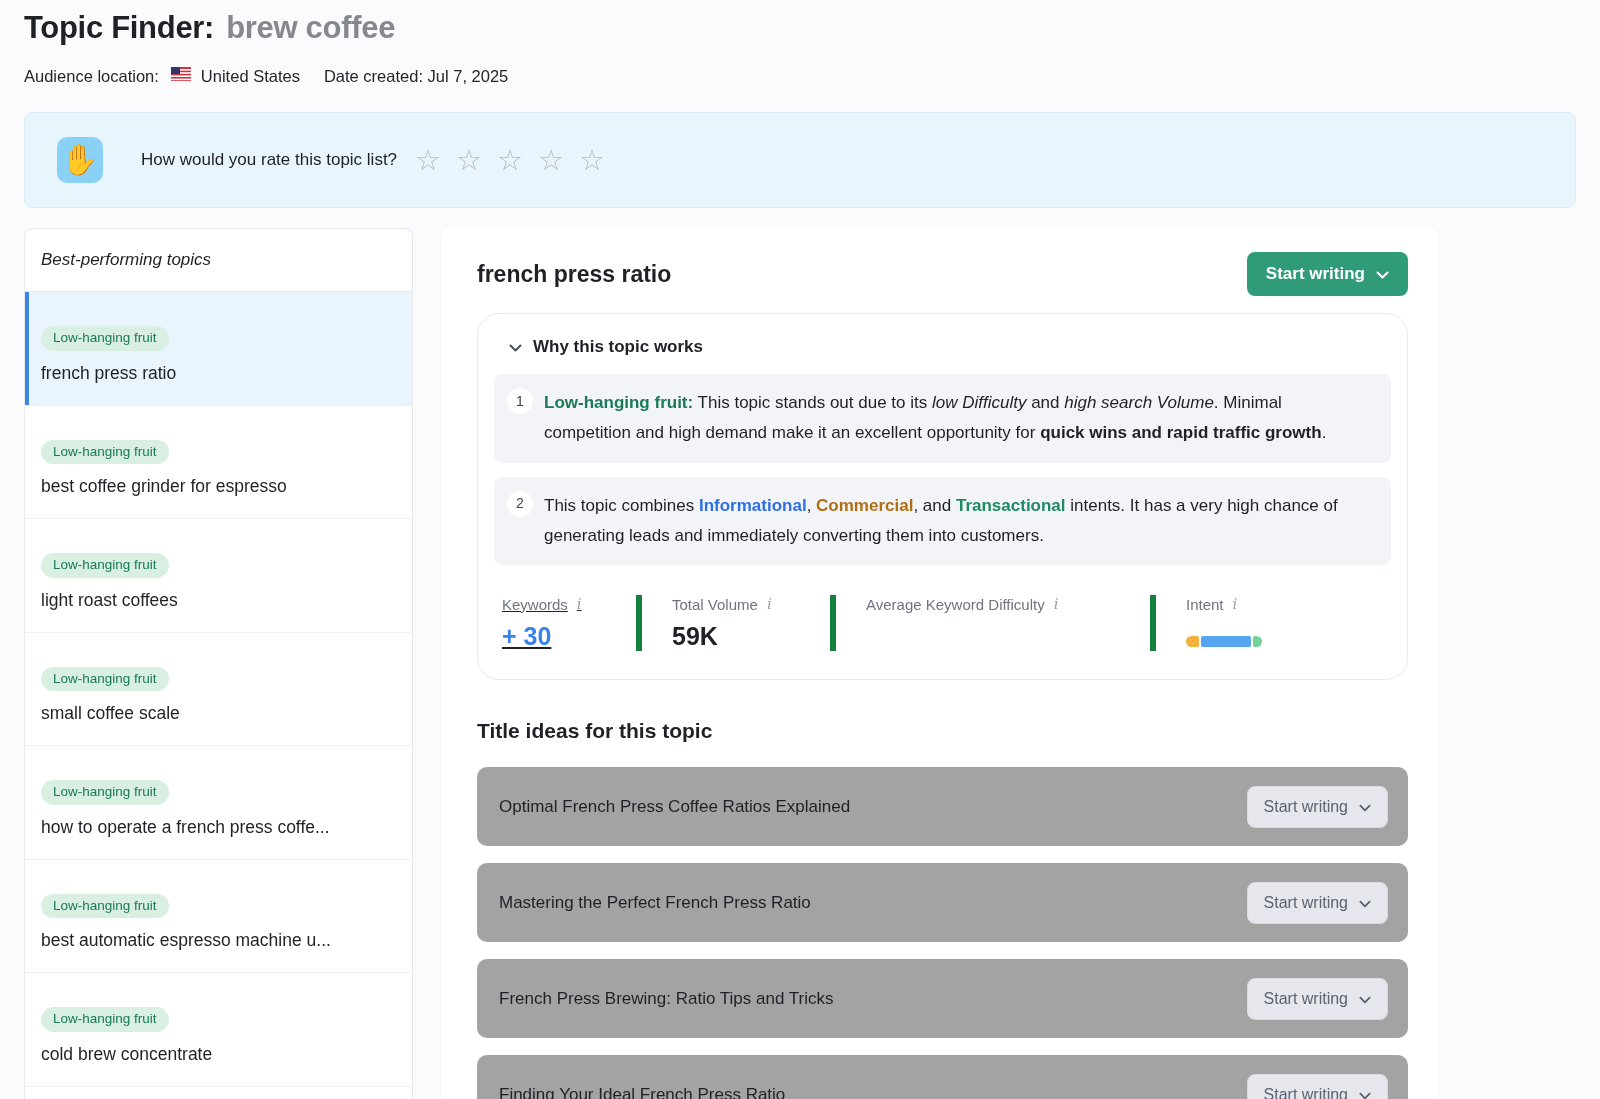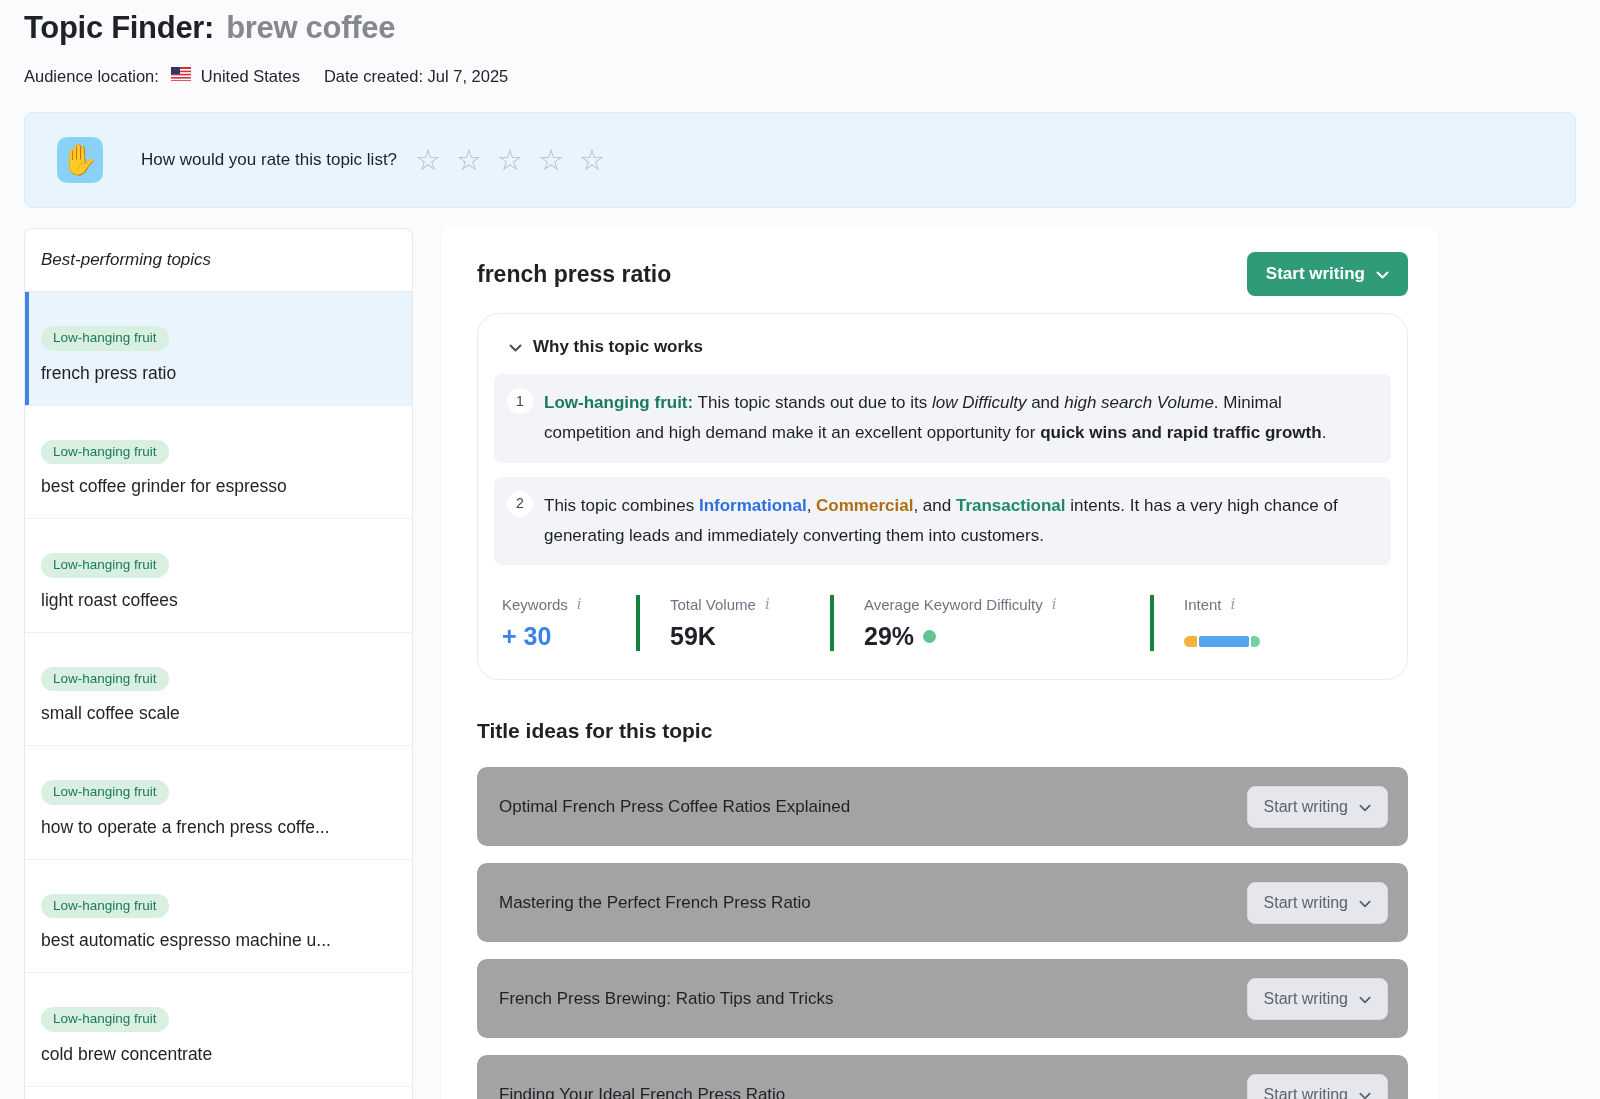--- a/index.html
+++ b/index.html
@@ -80,23 +80,23 @@
   }
   .seg-green-bold  { color:#1a7a5a; font-weight:700; }
   .seg-italic      { font-style:italic;text-align:right; }
   .seg-bold        { font-weight:700; }
   .seg-blue-bold   { color:#2f6fe4; font-weight:700; }
   .seg-orange-bold { color:#b06f12; font-weight:700; }
   .seg-teal-bold   { color:#1f8a63; font-weight:700; }
 
   
   .metrics { display:flex; padding:16px 0 28px; margin-top:8px; }
-  .metric { border-left:4px solid #15803d; padding:0 0 0 30px; }
+  .metric { border-left:6px solid #15803d; padding:0 0 0 30px; }
   .metric:first-child { border-left:none; padding-left:8px; }
-  .metric-keywords   { width:142px; }
+  .metric-keywords   { width:142px;text-decoration:underline; }
   .metric-volume     { width:194px; }
   .metric-difficulty { width:320px; }
   .metric-label { display:flex; align-items:center; gap:9px; font-size:15px; color:#6e7480; }
   .info-icon { font-family:"DejaVu Serif", serif; font-style:italic; color:#9aa0ab; font-size:15px; cursor:pointer; }
   .metric-value { margin-top:9px; font-size:25px; font-weight:700; color:#1e2126; display:flex; align-items:center; }
   .metric-keywords .metric-value { color:#3b82e8; }
   .kd-dot { display:inline-block; width:13px; height:13px; border-radius:50%; background:#62c493; margin-left:9px; }
   .intent-bar { margin-top:23px; display:flex; gap:2px; height:11px; width:76px; }
   .intent-seg { height:100%; border-radius:2px; }
   .intent-seg:first-child { border-radius:6px 2px 2px 6px; }
@@ -252,24 +252,20 @@
               <span>Total Volume</span>
               <span class="info-icon">i</span>
             </div>
             <div class="metric-value">59K</div>
           </div>
           <div class="metric metric-difficulty">
             <div class="metric-label">
               <span>Average Keyword Difficulty</span>
               <span class="info-icon">i</span>
             </div>
-            <div class="metric-value">
-              <span>29%</span>
-              <span class="kd-dot"></span>
-            </div>
           </div>
           <div class="metric">
             <div class="metric-label">
               <span>Intent</span>
               <span class="info-icon">i</span>
             </div>
             <div class="intent-bar" id="intent-bar">
                 <div class="intent-seg" style="width: 13px; background: rgb(243, 179, 62);"></div>
                 <div class="intent-seg" style="width: 50px; background: rgb(86, 165, 241);"></div>
                 <div class="intent-seg" style="width: 9px; background: rgb(116, 211, 156);"></div>

